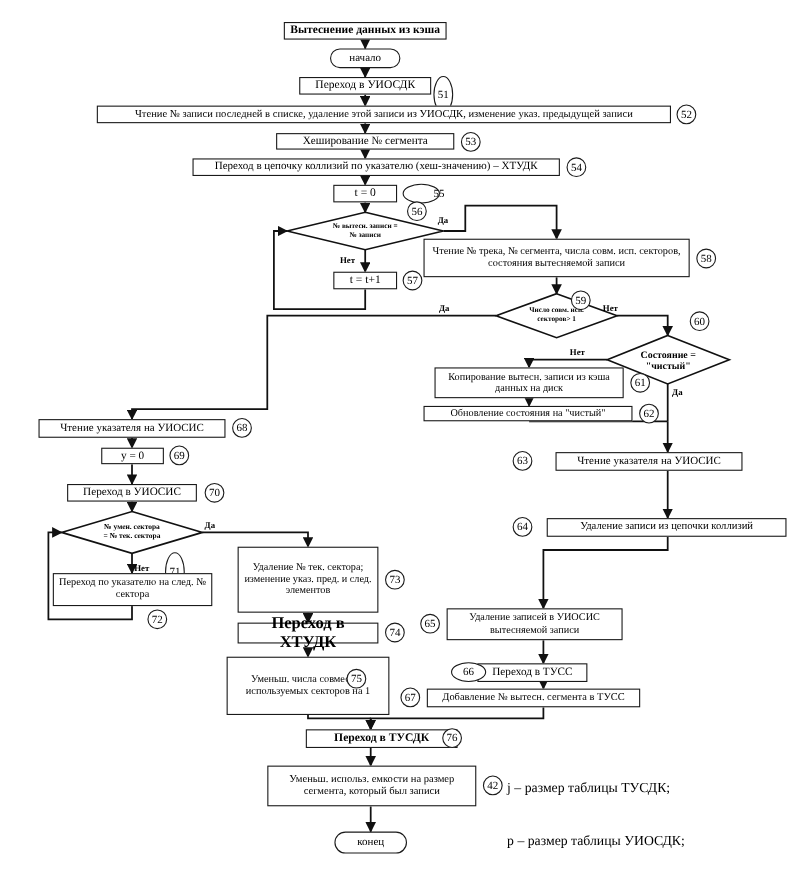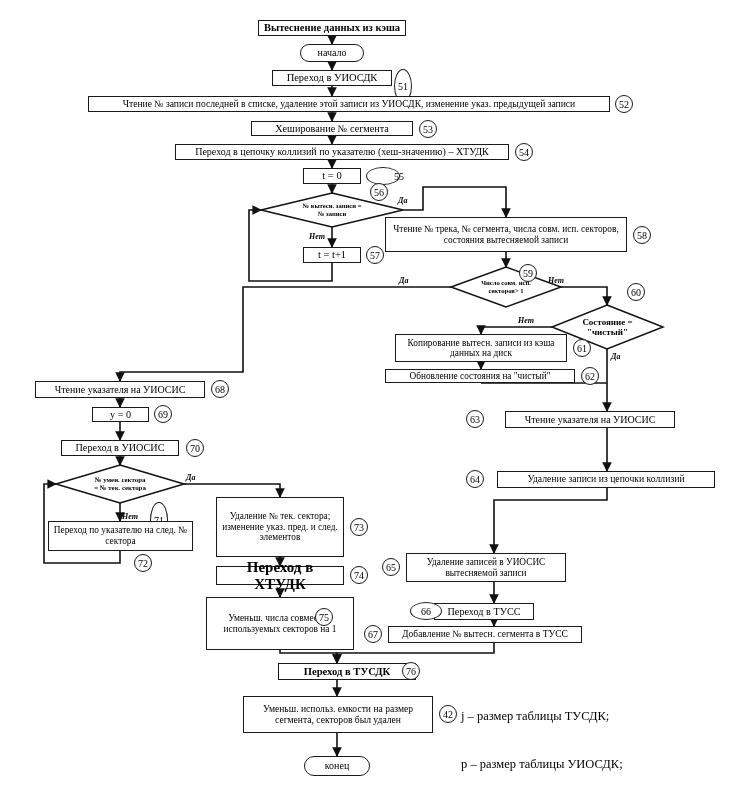--- a/index.html
+++ b/index.html
@@ -14,21 +14,21 @@
   .title{border:1.4px solid #1a1a1a;font-weight:bold;line-height:1;}
 
   .tag{position:absolute;box-sizing:border-box;display:flex;align-items:center;justify-content:center;
        border:1.2px solid #1a1a1a;border-radius:50%;background:#fff;font-size:10px;}
 
   .diamond{position:absolute;}
   .diamond .dlabel{position:absolute;left:0;top:0;width:100%;height:100%;
        display:flex;align-items:center;justify-content:center;text-align:center;
        font-size:6.6px;font-weight:bold;line-height:1.15;}
 
-  .branch{position:absolute;font-style:italic;font-weight:bold;font-size:8px;}
+  .branch{position:absolute;font-weight:bold;font-size:8px;}
 
   .legend{position:absolute;line-height:1.28;white-space:pre;font-size:12.5px;}
   .legend div{white-space:pre;}
 </style>
 </head>
 <body>
 
 <div id="canvas">
 
   <svg class="wires" viewBox="0 0 732 800">
@@ -211,21 +211,21 @@
 
   <div class="node proc bold" style="left:216px;top:566px;width:128px;height:19px;font-size:15px;">Переход в ХТУДК</div>
   <div class="tag" style="left:350px;top:566px;width:18px;height:18px;">74</div>
 
   <div class="node proc" style="left:206px;top:597px;width:148px;height:53px;font-size:9.4px;">Уменьш. числа совместно используемых секторов на 1</div>
   <div class="tag" style="left:315px;top:608px;width:18px;height:18px;">75</div>
 
   <div class="node proc bold" style="left:278px;top:663px;width:138px;height:17px;font-size:10.6px;">Переход в ТУСДК</div>
   <div class="tag" style="left:402px;top:662px;width:18px;height:18px;">76</div>
 
-  <div class="node proc" style="left:243px;top:696px;width:190px;height:37px;font-size:9.6px;">Уменьш. использ. емкости на размер сегмента, секторов был удален</div>
+  <div class="node proc" style="left:243px;top:696px;width:190px;height:37px;font-size:9.6px;">Уменьш. использ. емкости на размер сегмента, который был записи</div>
   <div class="tag" style="left:439px;top:705px;width:18px;height:18px;">42</div>
 
   <div class="node term" style="left:304px;top:756px;width:66px;height:20px;font-size:10px;">конец</div>
 
   <div class="legend" style="left:461px;top:676px;">
     <div>j – размер таблицы ТУСДК;</div>
     <div>p – размер таблицы УИОСДК;</div>
     
     
     

